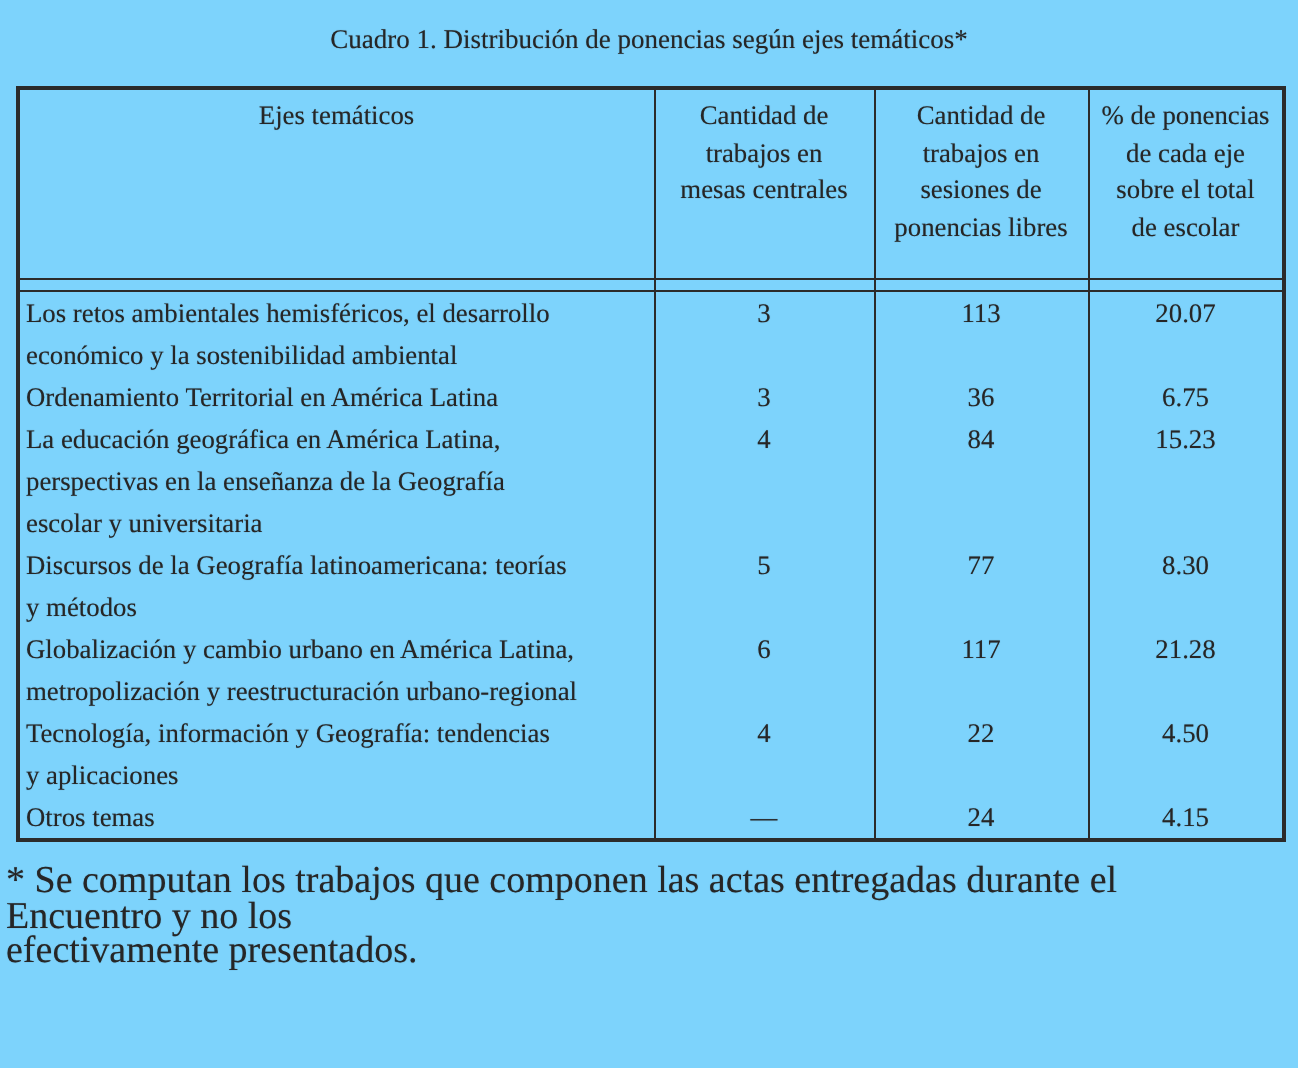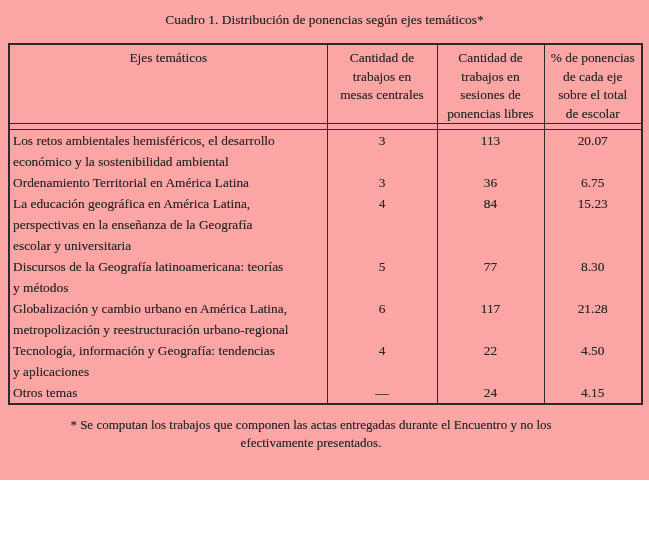--- a/index.html
+++ b/index.html
@@ -3,22 +3,22 @@
 <meta charset="utf-8">
 <style>
   html, body {
     margin: 0;
     padding: 0;
     background: #ffffff;
   }
   .page {
     position: relative;
     width: 649px;
-    height: 480px;
-    background: #fca5a5;
+    height: 534px;
+    background: #7dd3fc;
     font-family: "Liberation Serif", "DejaVu Serif", serif;
     color: #262626;
     overflow: hidden;
     text-shadow: 0 0 0.5px rgba(38,38,38,0.45);
   }
   .caption {
     margin-top: 11px;
     text-align: center;
     font-size: 13.5px;
     line-height: 17px;
@@ -35,44 +35,43 @@
     font-size: 13.4px;
     vertical-align: top;
     white-space: pre-line;
     overflow: hidden;
   }
   th + th, td + td {
     border-left: 1.5px solid #2b2b2b;
   }
   thead th {
     height: 70px;
-    padding: 4px 2px 0 2px;
+    padding: 4px 2px 16px 2px;
     line-height: 18.5px;
     text-align: center;
     border-bottom: 1.5px solid #2b2b2b;
   }
   tr.spacer td {
     height: 5px;
     padding: 0;
     border-bottom: 1.5px solid #2b2b2b;
   }
   tbody td {
     padding: 0 2px 0 3px;
     line-height: 21px;
   }
   tbody td.num {
     text-align: center;
     padding: 0;
   }
   .footnote {
     margin: 11px 30px 0 3px;
-    font-size: 13px;
+    font-size: 19px;
     line-height: 17.5px;
     white-space: pre-line;
-    text-align: center;
   }
 </style>
 </head>
 <body>
 
 <div class="page">
 
   <div class="caption">Cuadro 1. Distribución de ponencias según ejes temáticos*</div>
 
   <table class="ponencias">

